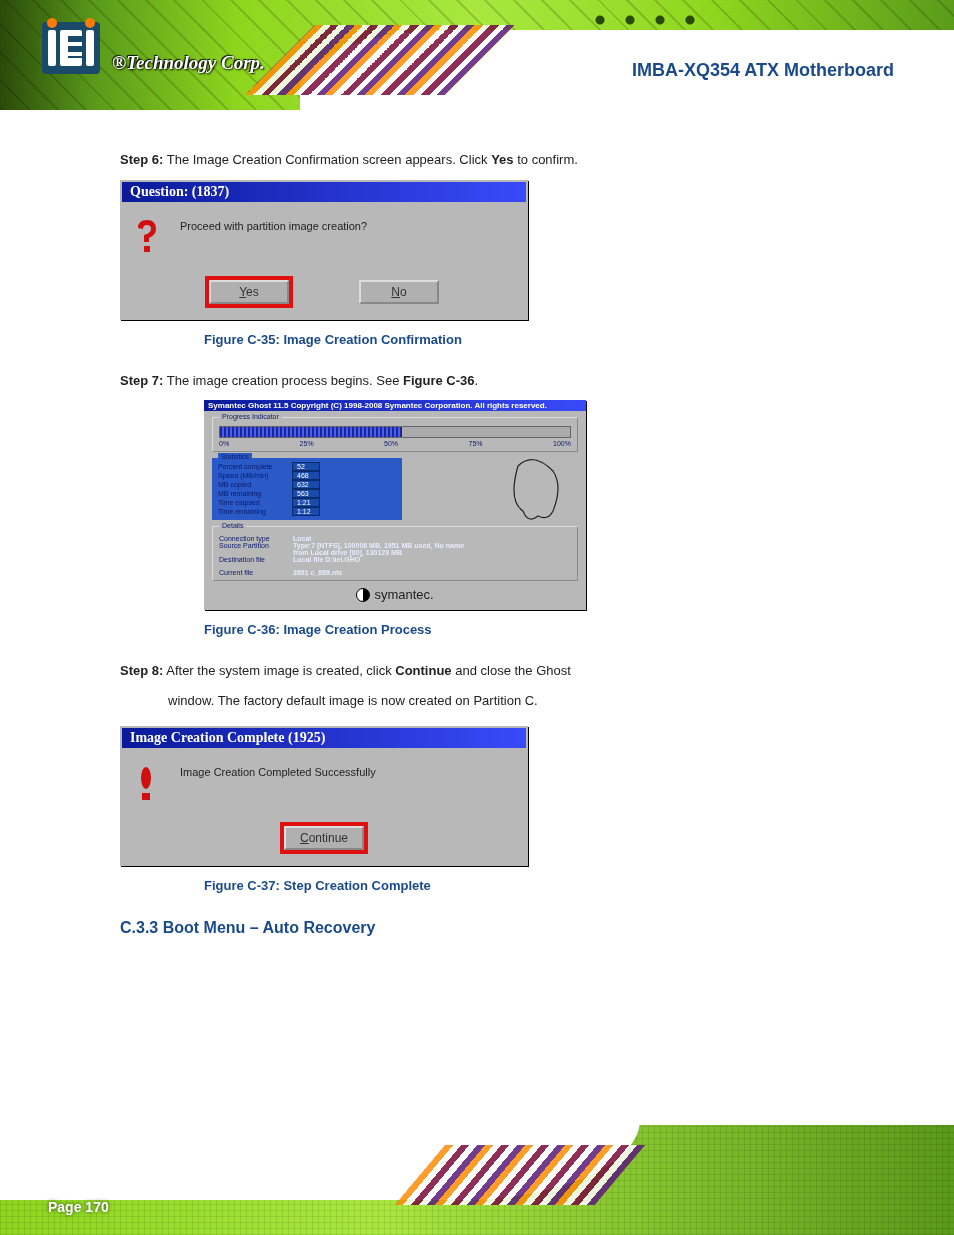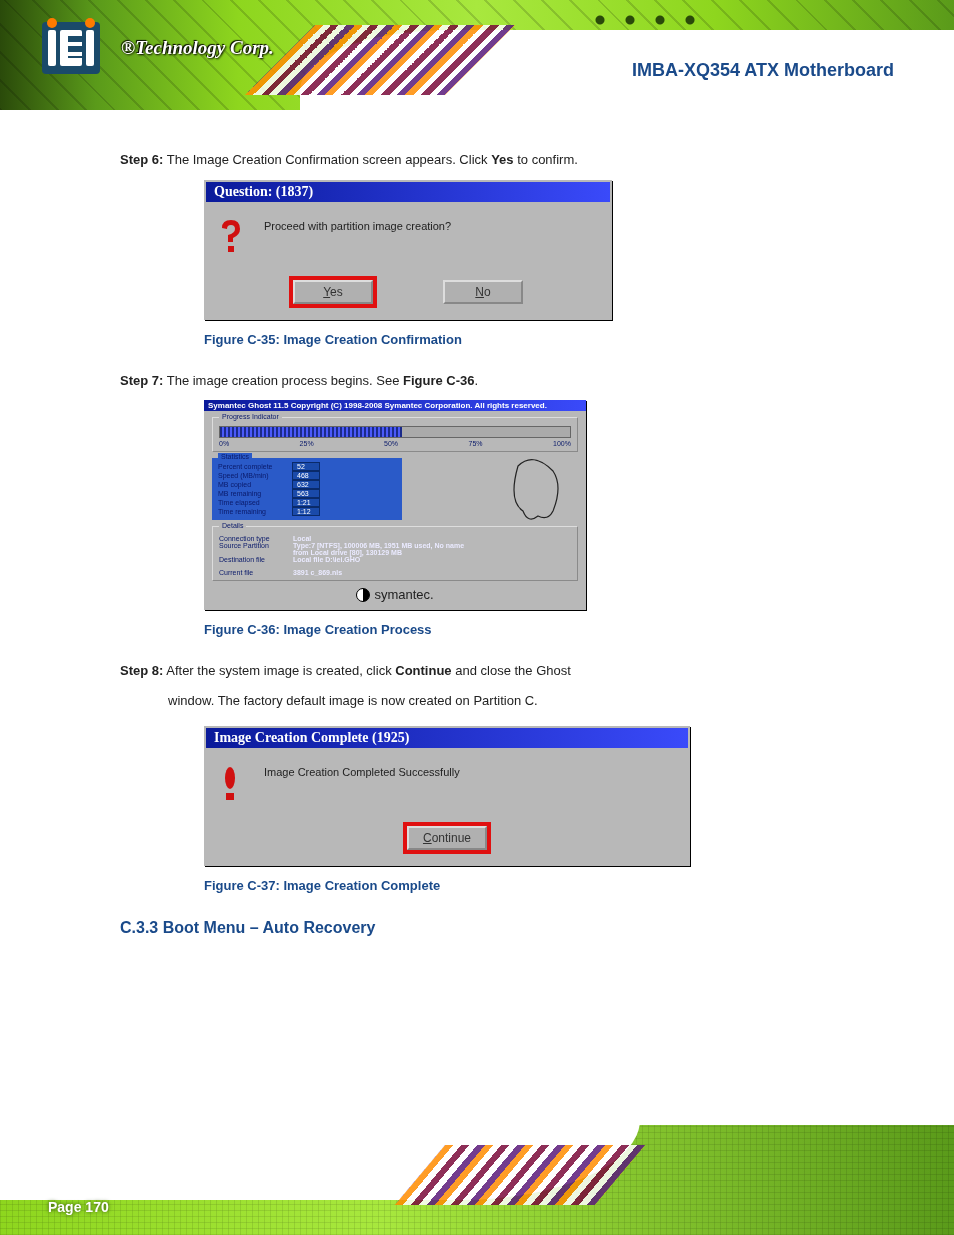--- a/index.html
+++ b/index.html
@@ -47,22 +47,22 @@
     width: 200px;
     height: 70px;
     transform: skewX(-45deg);
     background: repeating-linear-gradient(90deg, #ff8c00 0 8px, #fff 8px 16px, #7a0a3a 16px 24px, #fff 24px 32px, #5a1a7a 32px 40px);
     opacity: 0.85;
   }
   .logo {
     position: absolute;
     top: 22px; left: 42px;
     display: flex;
-    align-items: center;
-    gap: 21px;
+    align-items: flex-end;
+    gap: 12px;
   }
   .logo-badge {
     width: 58px; height: 52px;
     background: #1a4a6a;
     border-radius: 4px;
     display: flex;
     align-items: center;
     justify-content: space-around;
     padding: 6px 4px;
   }
@@ -108,21 +108,20 @@
 
   .fig-caption {
     font-size: 13px;
     font-weight: bold;
     color: #1a4a8a;
     margin: 12px 0 24px 84px;
   }
 
   
   .dialog-outer {
-    margin-left: 84px;
     background: #b8b8b8;
     padding: 2px;
     display: inline-block;
     box-shadow: 1px 1px 0 #000;
   }
   .dialog-title {
     background: linear-gradient(90deg, #0a1a9a, #3a4afa);
     color: #fff;
     font-family: "Times New Roman", serif;
     font-weight: bold;
@@ -408,39 +407,39 @@
 
   <p class="step-text">
     <span class="step-num">Step 8:</span>
     After the system image is created, click <b>Continue</b> and close the Ghost
   </p>
   <p class="step-text" style="margin-left:48px">
     window. The factory default image is now created on Partition C.
   </p>
 
   
-  <div class="dialog-outer" style="width:486px; margin-top:6px">
+  <div class="dialog-outer" style="width:408px; margin-top:6px">
     <div class="dialog-title">Image Creation Complete (1925)</div>
     <div class="dialog-body">
       <div class="dlg-icon">
         <svg viewBox="0 0 26 36">
             <ellipse cx="12" cy="12" rx="5" ry="11" fill="#d01010"></ellipse>
             <rect x="8" y="27" width="8" height="7" fill="#d01010"></rect>
           </svg>
       </div>
       <div class="dlg-msg">Image Creation Completed Successfully</div>
     </div>
     <div class="dlg-buttons" style="justify-content:center; gap:0">
       <div class="dlg-btn highlight-red">
           <span><span class="ul">C</span>ontinue</span>
         </div>
     </div>
   </div>
 
-  <div class="fig-caption">Figure C-37: Image Creation Complete</div>
+  <div class="fig-caption">Figure C-37: Step Creation Complete</div>
 
   <h3 style="font-size:16px; font-weight:bold; color:#1a4a8a; margin-top:26px">C.3.3 Boot Menu – Auto Recovery</h3>
 
 </div>
 
 <div class="footer-banner">
   <div class="footer-curve"></div>
   <div class="footer-stripes"></div>
   <div class="page-num">Page 170</div>
 </div>

